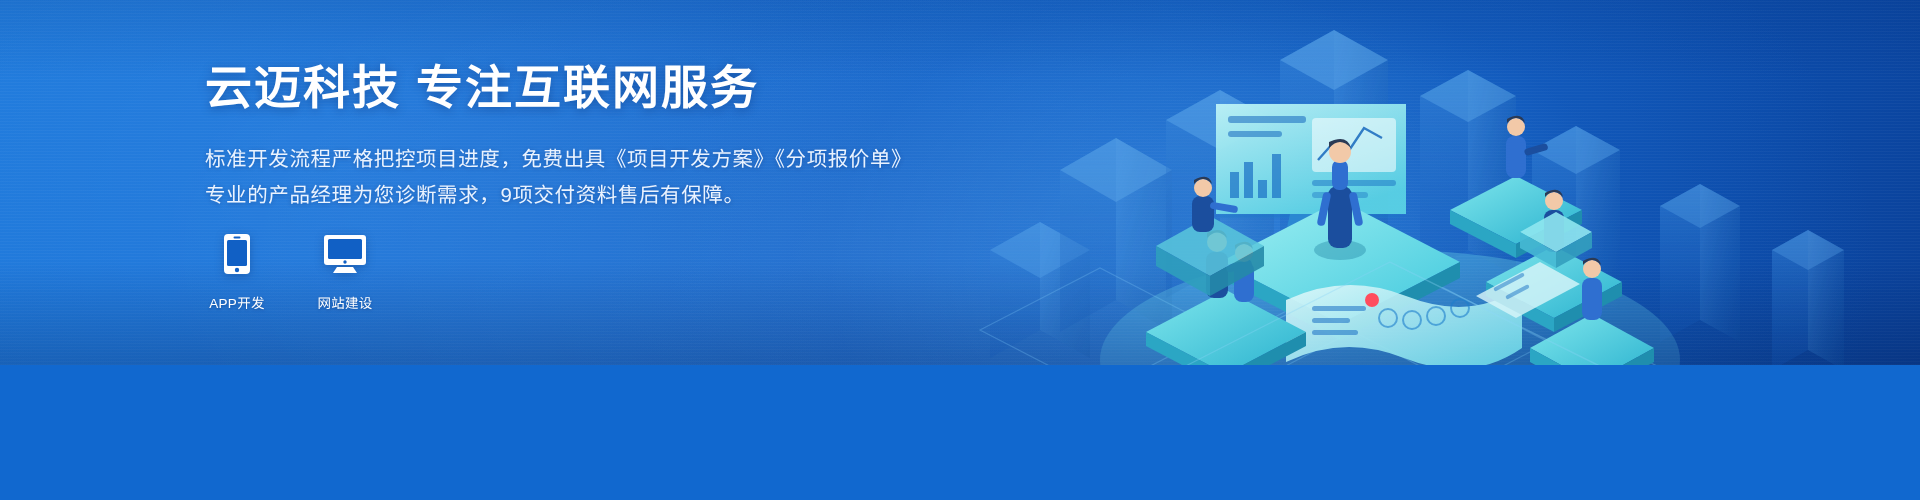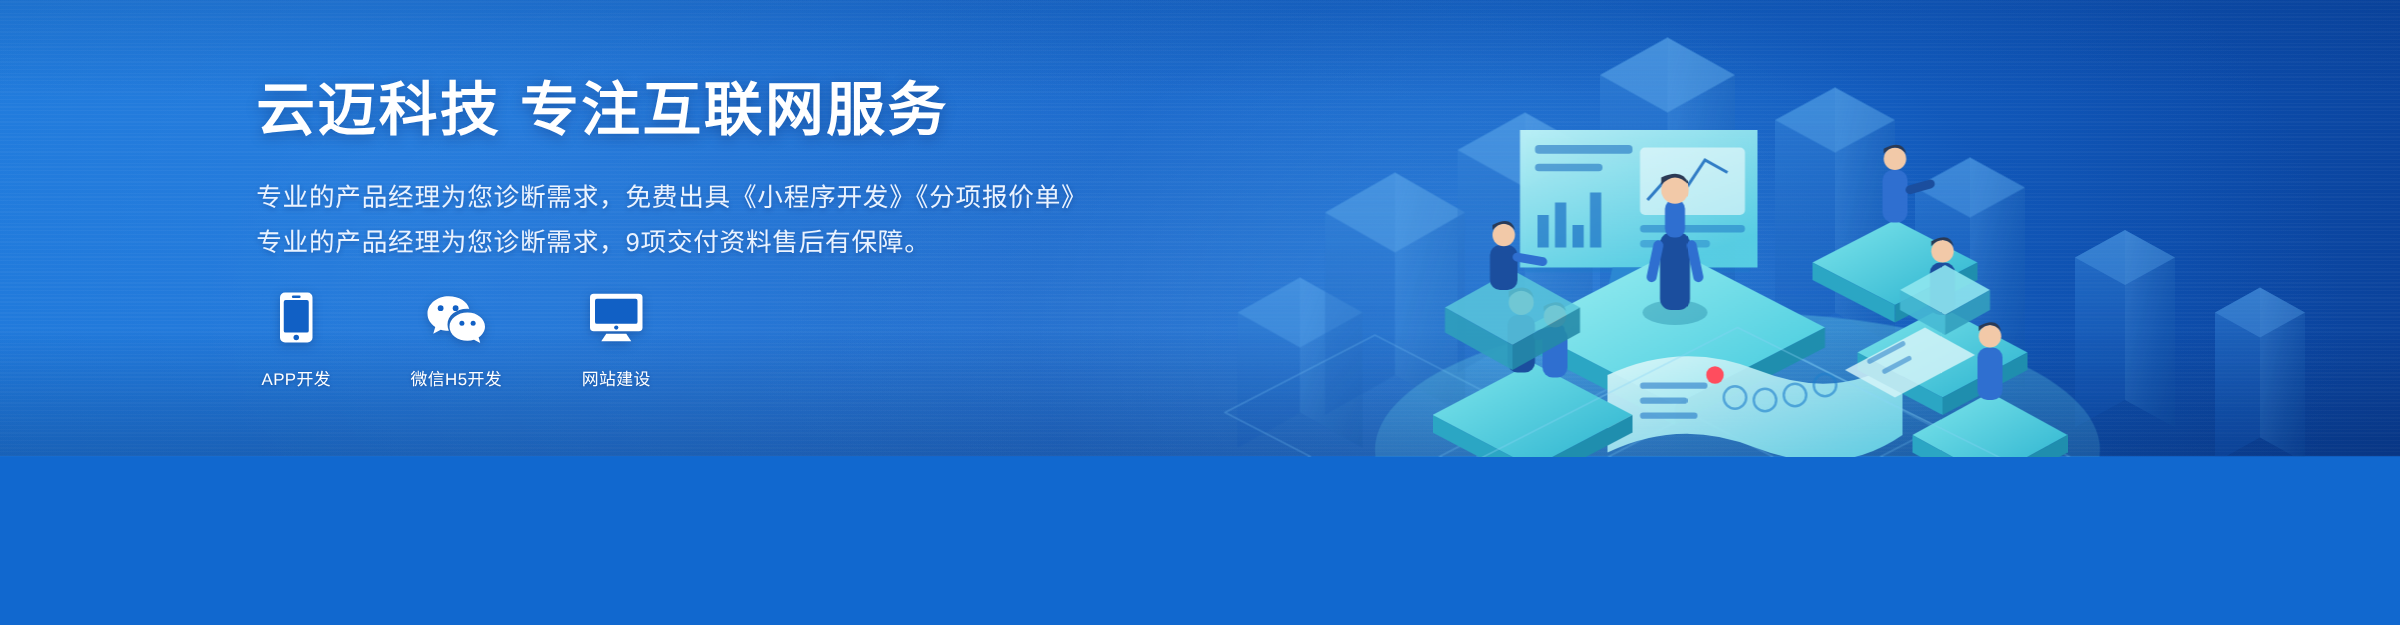--- a/index.html
+++ b/index.html
@@ -48,21 +48,21 @@
     color:#eaf3ff;
     letter-spacing:0.6px;
     text-shadow:0 1px 4px rgba(0,30,90,0.30);
     white-space:nowrap;
   }
   .subtitle div{margin:0;}
 
   
   .services{
     position:absolute;left:205px;top:232px;
-    display:flex;align-items:flex-start;gap:64px;z-index:6;
+    display:flex;align-items:flex-start;gap:44px;z-index:6;
   }
   .service{
     display:flex;flex-direction:column;align-items:center;width:64px;
   }
   .service .ico{
     height:44px;display:flex;align-items:center;justify-content:center;
     margin-bottom:16px;
   }
   .service .ico svg{display:block;filter:drop-shadow(0 2px 4px rgba(0,30,90,0.28));}
   .service .lbl{
@@ -290,53 +290,40 @@
       </g>
     </svg>
   </div>
 
   <div class="texture"></div>
   <div class="vignette"></div>
 
   <div class="content">
     <h1 class="headline">云迈科技 专注互联网服务</h1>
     <div class="subtitle">
-      <div>专业的产品经理为您诊断需求，免费出具《小程序开发》《分项报价单》</div>
+      <div>标准开发流程严格把控项目进度，免费出具《项目开发方案》《分项报价单》</div>
       <div>专业的产品经理为您诊断需求，9项交付资料售后有保障。</div>
     </div>
   </div>
 
   <div class="services">
 
     <div class="service">
       <span class="ico">
         <svg width="28" height="42" viewBox="0 0 28 42" xmlns="http://www.w3.org/2000/svg">
           <rect x="1" y="1" width="26" height="40" rx="4" fill="#ffffff"></rect>
           <rect x="4" y="7" width="20" height="26" rx="1.5" fill="#1160c5"></rect>
           <rect x="10.5" y="3.4" width="7" height="2" rx="1" fill="#1160c5"></rect>
           <circle cx="14" cy="37" r="2.2" fill="#1160c5"></circle>
         </svg>
       </span>
       <span class="lbl">APP开发</span>
     </div>
 
 
-    <div class="service">
-      <span class="ico">
-        <svg width="50" height="42" viewBox="0 0 50 42" xmlns="http://www.w3.org/2000/svg">
-          <path d="M19 4C9.6 4 2 10.2 2 17.9c0 4.3 2.4 8.1 6.2 10.6L6.6 34l6-3.2c1.9.5 3.6.8 6 .8h.5C18.4 29.9 18 28.3 18 26.6 18 19.5 25 14 33.6 14c.6 0 1.2 0 1.8.1C34 8.3 27.2 4 19 4z" fill="#ffffff"></path>
-          <circle cx="12.5" cy="13.5" r="2.3" fill="#1160c5"></circle>
-          <circle cx="24.5" cy="13.5" r="2.3" fill="#1160c5"></circle>
-          <path d="M34 17c-8 0-14.4 5.1-14.4 11.3 0 6.3 6.4 11.3 14.4 11.3 1.8 0 3.6-.3 5.2-.8l5 2.6-1.3-4.6C46 34.9 48 31.3 48 28.3 48 22.1 42 17 34 17z" fill="#ffffff"></path>
-          <circle cx="29.5" cy="25.5" r="2" fill="#1160c5"></circle>
-          <circle cx="38.5" cy="25.5" r="2" fill="#1160c5"></circle>
-        </svg>
-      </span>
-      <span class="lbl">微信H5开发</span>
-    </div>
 
     <div class="service">
       <span class="ico">
         <svg width="44" height="40" viewBox="0 0 44 40" xmlns="http://www.w3.org/2000/svg">
           <rect x="1" y="1" width="42" height="30" rx="3" fill="#ffffff"></rect>
           <rect x="5" y="5" width="34" height="20" rx="1.5" fill="#1160c5"></rect>
           <circle cx="22" cy="28" r="1.7" fill="#1160c5"></circle>
           <polygon points="14,33 30,33 34,39 10,39" fill="#ffffff"></polygon>
         </svg>
       </span>

